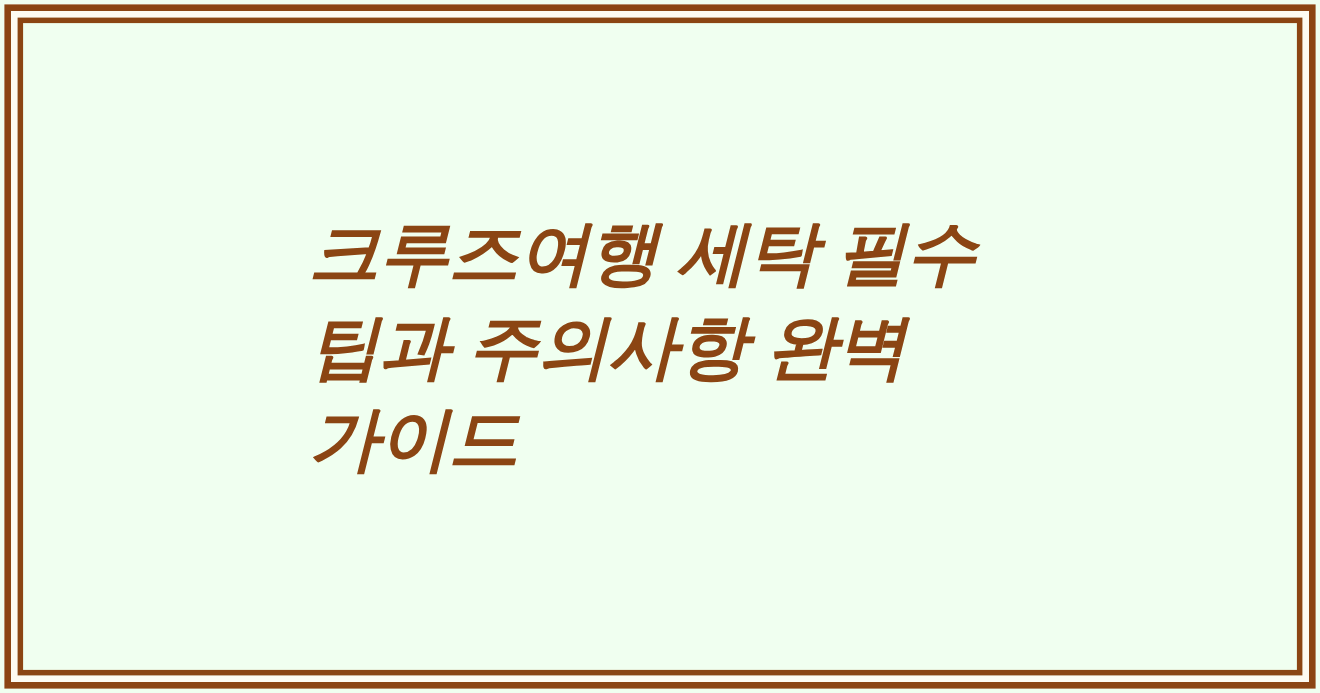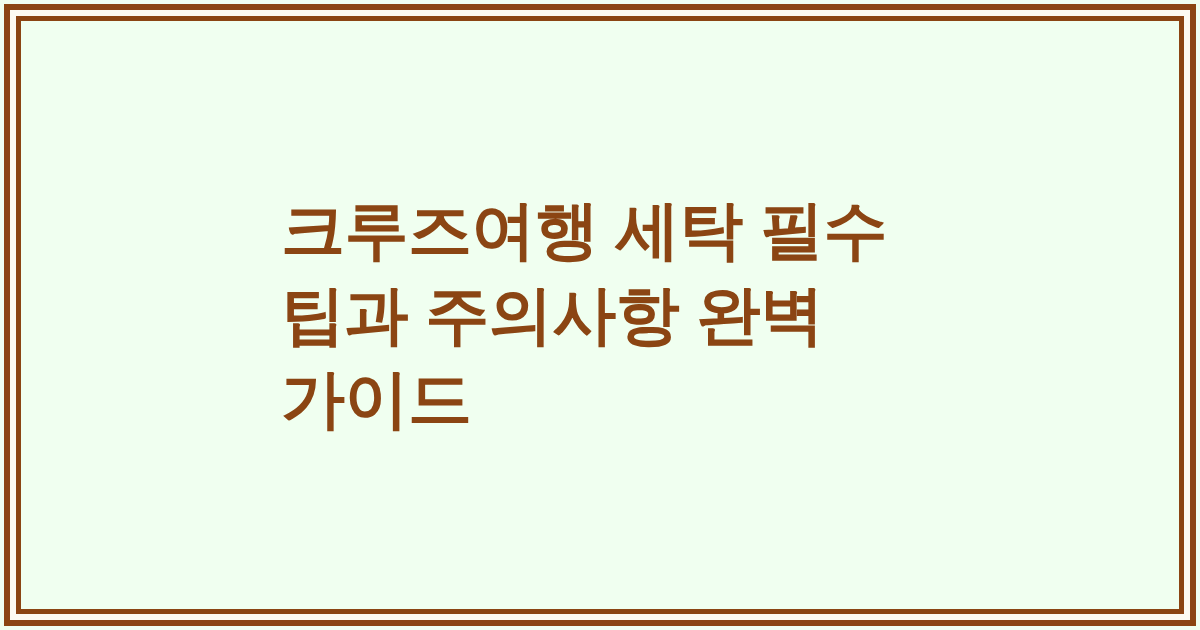--- a/index.html
+++ b/index.html
@@ -26,20 +26,21 @@
   }
 
   
   .frame-outer {
     box-sizing: border-box;
     width: 100%;
     height: 100%;
     border: 6px solid #8b4513;
     background: #fdfbf2;
     padding: 6px;
+    font-style: italic;
   }
 
   
   .frame-inner {
     box-sizing: border-box;
     width: 100%;
     height: 100%;
     border: 5px solid #8b4513;
     background: #f0fff0;
     position: relative;

